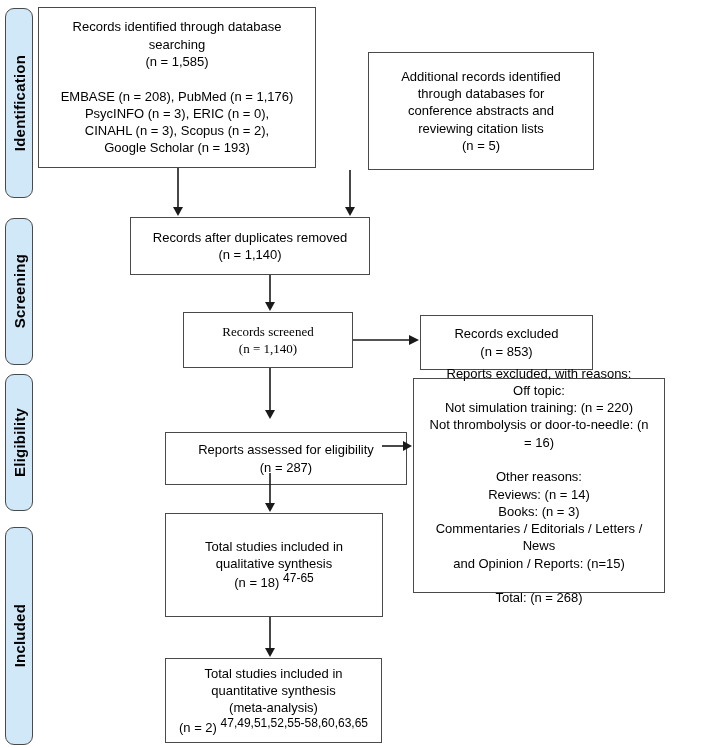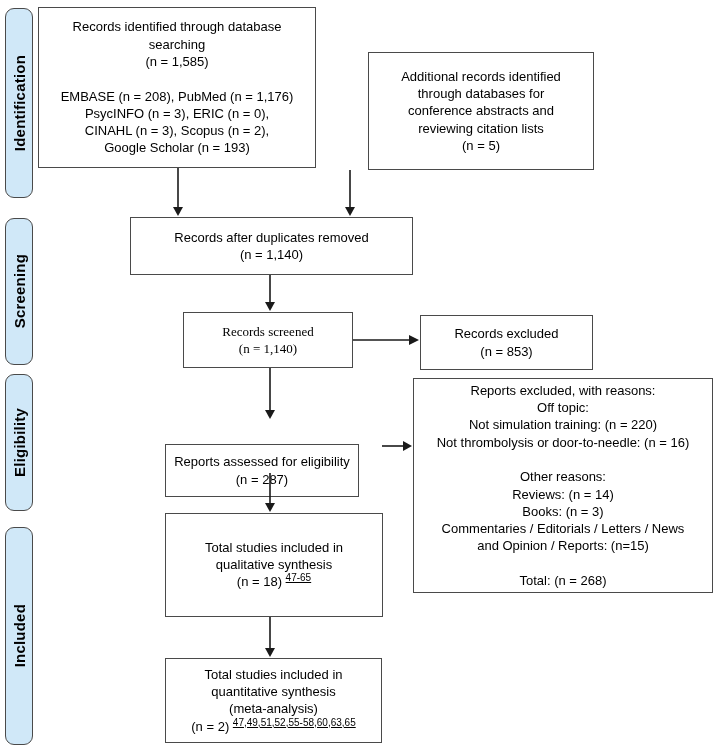--- a/index.html
+++ b/index.html
@@ -51,24 +51,23 @@
     white-space: pre-line;
     font-size: 13px;
     line-height: 1.33;
   }
   .n-line {
     font-size: 13px;
     line-height: 1.33;
     white-space: nowrap;
   }
   .n-line sup {
-    font-size: 10px;
+    font-size: 12px;
     line-height: 1;
     vertical-align: super;
-    text-decoration: underline;
   }
   svg.arrows {
     position: absolute;
     left: 0;
     top: 0;
     pointer-events: none;
   }
   svg.arrows line {
     stroke: #1a1a1a;
     stroke-width: 1.6;
@@ -107,41 +106,41 @@
   </div>
 
   <div class="box" style="left:322px; top:52px; width:226px; height:118px;margin-left:46px;">
     <div class="box-text">Additional records identified
 through databases for
 conference abstracts and
 reviewing citation lists
 (n = 5)</div>
   </div>
 
-  <div class="box" style="left:130px; top:217px; width:283px; height:58px;">
+  <div class="box" style="left:130px; top:217px; width:240px; height:58px;">
     <div class="box-text">Records after duplicates removed
 (n = 1,140)</div>
   </div>
 
   <div class="box" style="left:183px; top:312px; width:170px; height:56px;font-family:Liberation Serif, serif;">
     <div class="box-text">Records screened
 (n = 1,140)</div>
   </div>
 
   <div class="box" style="left:420px; top:315px; width:173px; height:55px;">
     <div class="box-text">Records excluded
 (n = 853)</div>
   </div>
 
-  <div class="box" style="left:165px; top:444px; width:194px; height:53px;">
+  <div class="box" style="left:165px; top:432px; width:242px; height:53px;">
     <div class="box-text">Reports assessed for eligibility
 (n = 287)</div>
   </div>
 
-  <div class="box" style="left:413px; top:378px; width:300px; height:215px; padding:2px 14px;">
+  <div class="box" style="left:413px; top:378px; width:252px; height:215px; padding:2px 14px;">
     <div class="box-text">Reports excluded, with reasons:
 Off topic:
 Not simulation training: (n = 220)
 Not thrombolysis or door-to-needle: (n = 16)
 
 Other reasons:
 Reviews: (n = 14)
 Books: (n = 3)
 Commentaries / Editorials / Letters / News
 and Opinion / Reports: (n=15)

